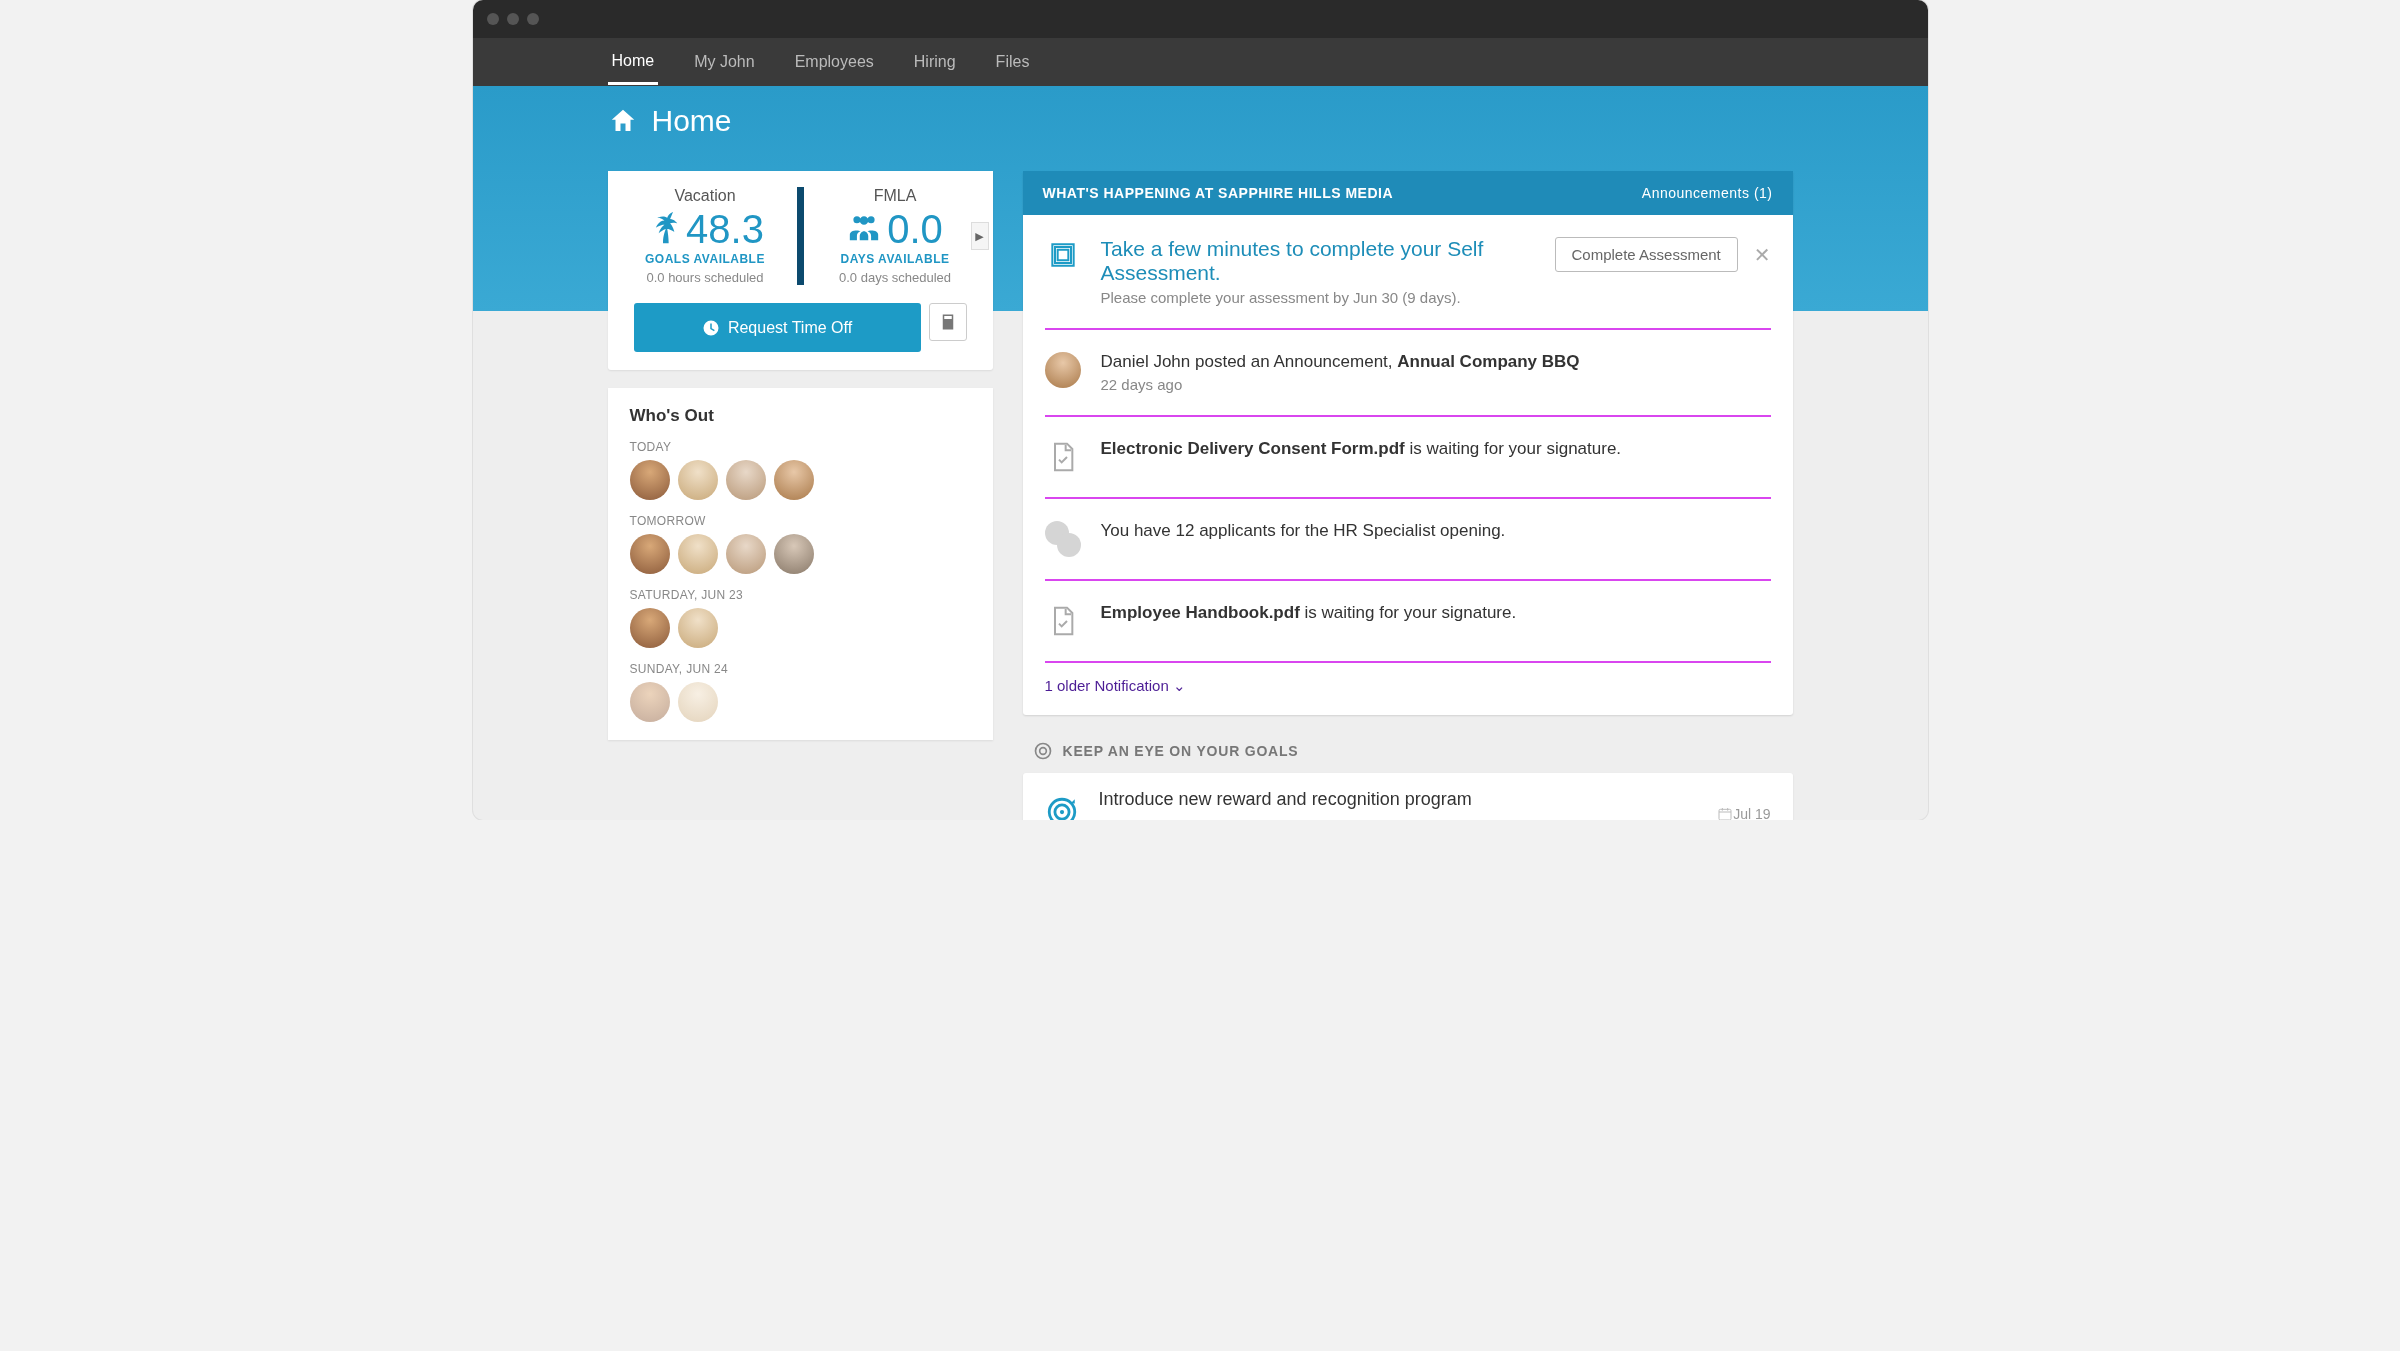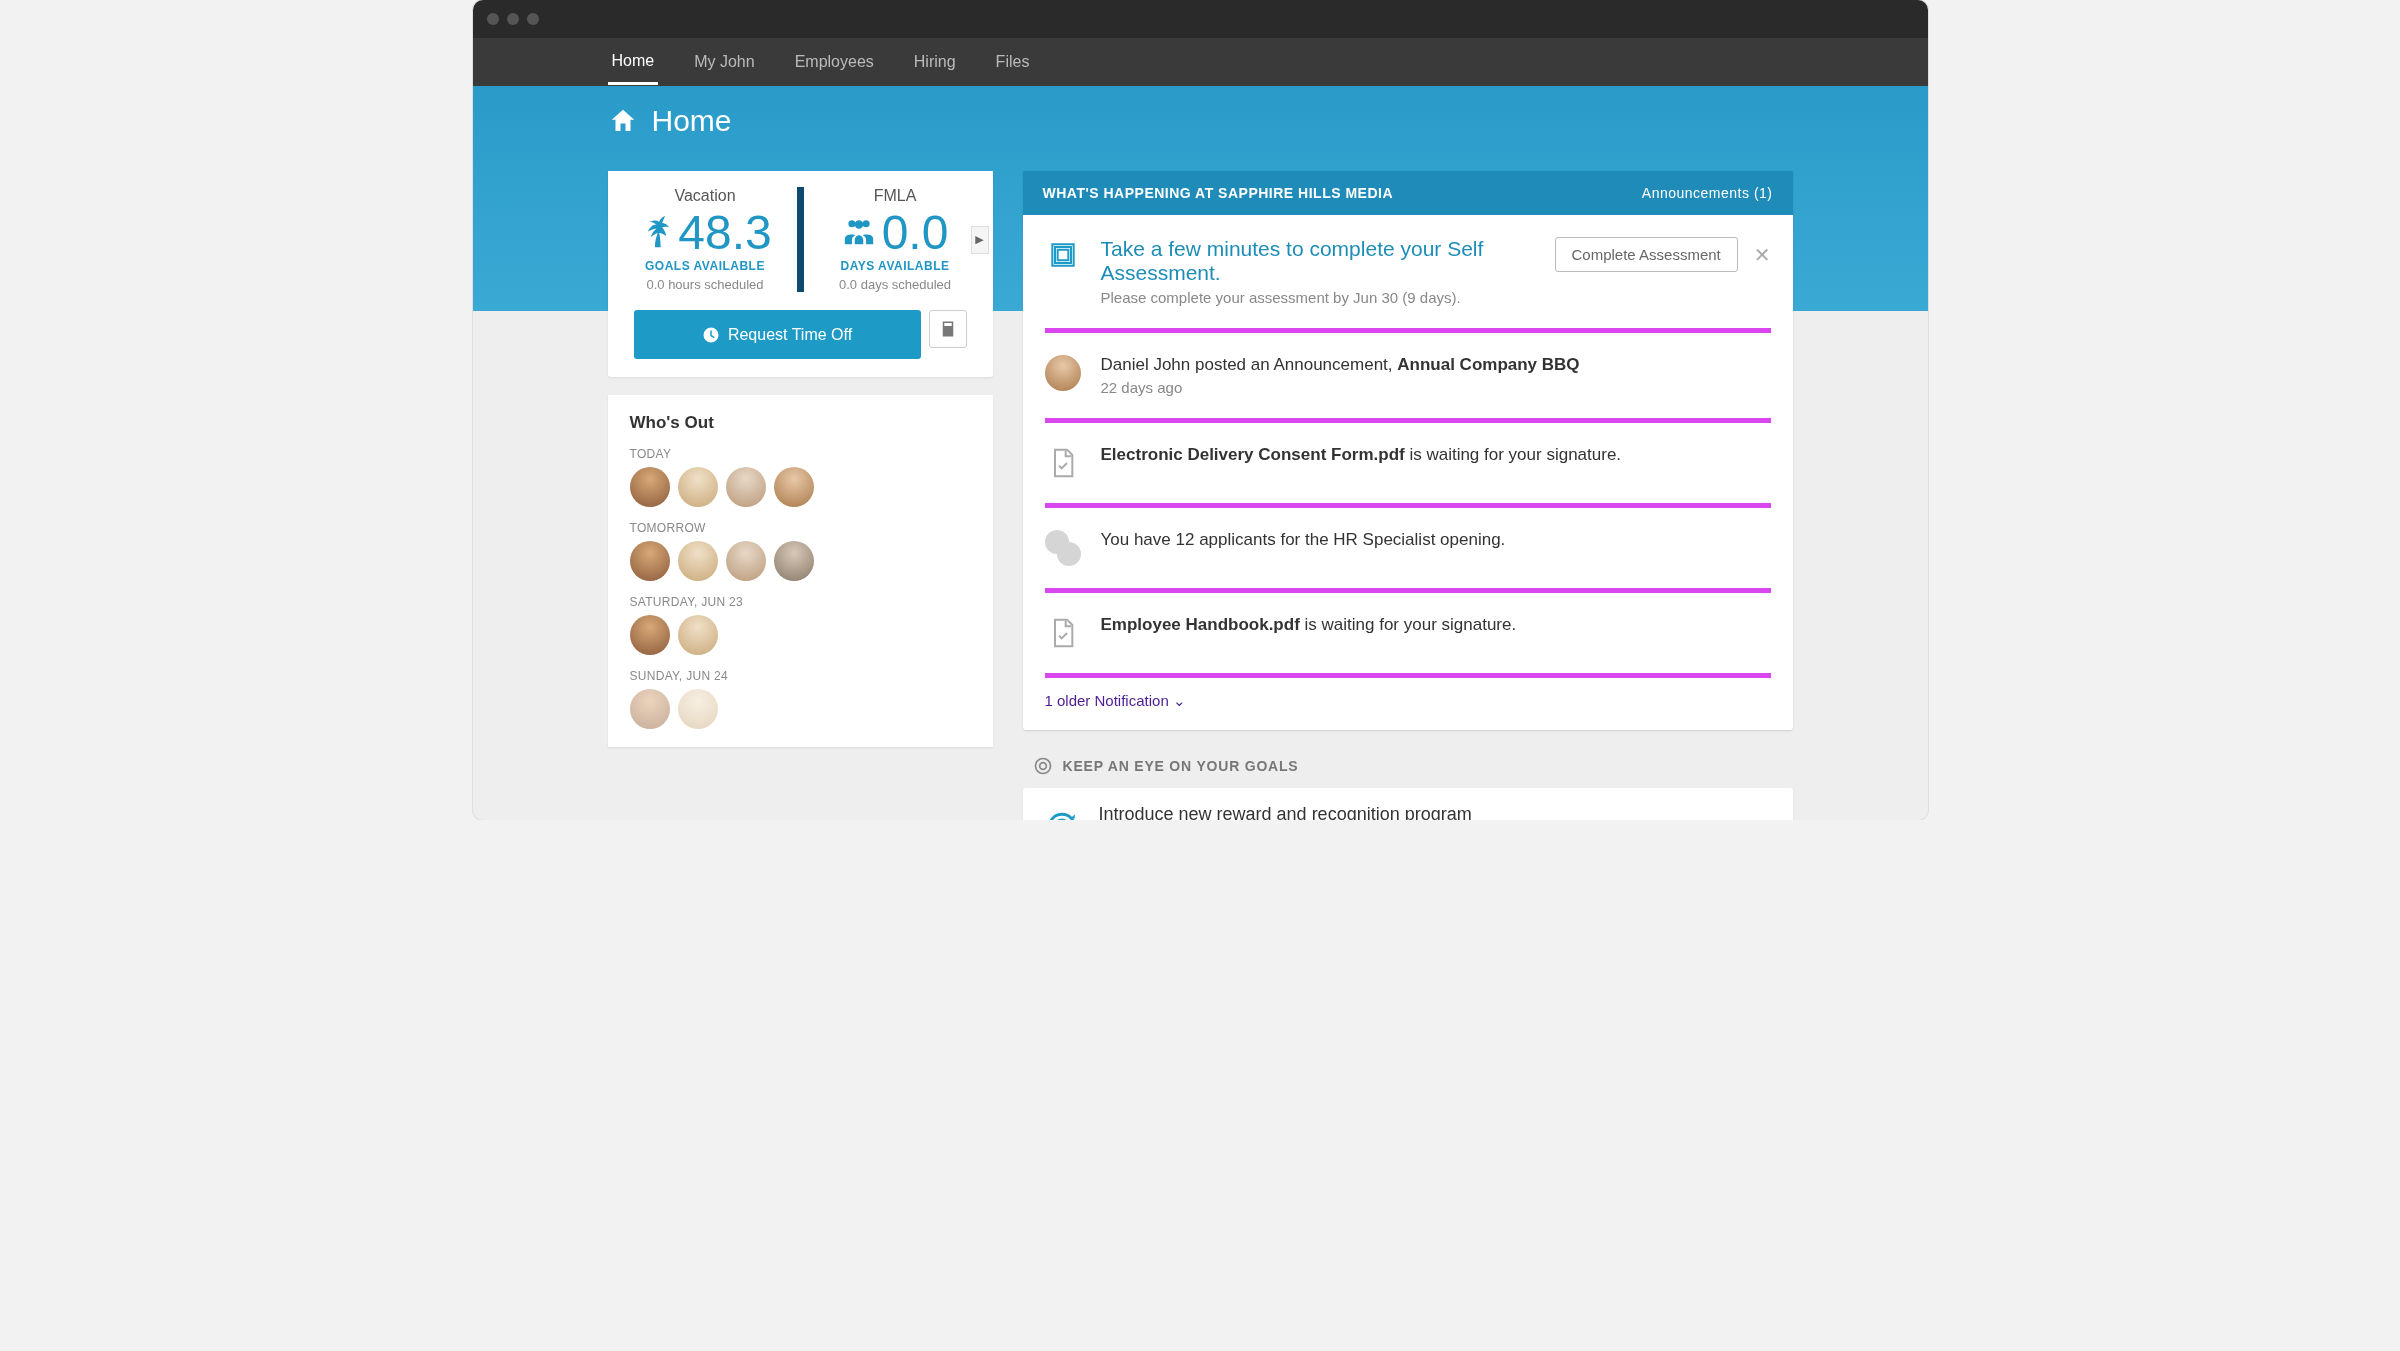--- a/index.html
+++ b/index.html
@@ -23,21 +23,21 @@
 .profile-card { background:#1f8bb8; border-radius:3px 3px 0 0; display:flex; align-items:center; padding:16px 18px; gap:14px; }
 .avatar-lg { width:72px; height:72px; border-radius:50%; background:#d9b896; flex-shrink:0; background-image:radial-gradient(circle at 50% 35%, #e8c9a8 0%, #c99f7a 40%, #8b6a4a 100%);}
 .profile-name { color:#fff; font-size:24px; font-weight:500;}
 .profile-role { color:#cfe8f3; font-size:15px; margin-top:2px;}
 
 .pto-card { background:#fff; border-radius:0 0 3px 3px; padding:16px 6px 18px; box-shadow:0 1px 2px rgba(0,0,0,.08);}
 .pto-row { display:flex; position:relative; }
 .pto-col { flex:1; text-align:center; position:relative;}
 .pto-col + .pto-col { border-left:7px solid #0c4a6e; }
 .pto-label { color:#555; font-size:16px; margin-bottom:4px;}
-.pto-val { color:#2096c4; font-size:48px; font-weight:400; display:inline-flex; align-items:center; gap:6px; line-height:1;}
+.pto-val { color:#2096c4; font-size:40px; font-weight:400; display:inline-flex; align-items:center; gap:6px; line-height:1;}
 .pto-val svg { width:34px; height:34px; fill:#2096c4;}
 .pto-sub { color:#2096c4; font-size:12px; letter-spacing:.5px; font-weight:600; margin-top:2px;}
 .pto-sched { color:#888; font-size:13px; margin-top:4px;}
 .pto-arrow { position:absolute; right:-2px; top:50%; transform:translateY(-50%); width:18px; height:28px; background:#f5f5f5; border:1px solid #ddd; display:flex; align-items:center; justify-content:center; font-size:11px; color:#666; cursor:pointer;}
 
 .btn-row { display:flex; gap:8px; padding:18px 20px 0;}
 .btn-primary { flex:1; background:#1d9bc6; color:#fff; border:none; border-radius:3px; height:49px; font-size:16px; display:flex; align-items:center; justify-content:center; gap:8px; cursor:pointer;}
 .btn-primary svg{width:18px;height:18px;fill:#fff;}
 .btn-icon { width:38px; height:38px; border:1px solid #ccc; border-radius:3px; background:#fff; display:flex; align-items:center; justify-content:center; cursor:pointer;}
 .btn-icon svg{width:18px;height:18px;fill:#777;}
@@ -53,21 +53,21 @@
 .av4{background:radial-gradient(circle at 50% 30%,#e8c8a8,#a87848);}
 .av5{background:radial-gradient(circle at 50% 30%,#d8c8b8,#887868);}
 
 .right-col { flex:1; }
 .happen-card { background:#fff; border-radius:3px; box-shadow:0 1px 2px rgba(0,0,0,.12);}
 .happen-head { background:#1f8bb8; color:#fff; padding:14px 20px; display:flex; justify-content:space-between; font-size:14px; letter-spacing:.5px;}
 .happen-head .left{font-weight:600;}
 .announce-link{color:#fff; cursor:pointer;}
 
 .feed { padding:0 22px;}
-.feed-item { display:flex; align-items:flex-start; gap:20px; padding:22px 0; border-bottom:5px solid #d946ef;}
+.feed-item { display:flex; align-items:flex-start; gap:20px; padding:22px 0; border-bottom:2px solid #d946ef;}
 .feed-item:last-of-type{border-bottom:none;}
 .feed-icon { width:36px; height:36px; flex-shrink:0; display:flex; align-items:center; justify-content:center;}
 .feed-icon svg{width:32px;height:32px;fill:#aaa;}
 .feed-icon.blue svg{fill:#1d9bc6;}
 .feed-body { flex:1; font-size:17px; color:#333;}
 .feed-title{color:#1d8db8; font-size:21px; font-weight:400;}
 .feed-sub{color:#888; font-size:15px; margin-top:4px;}
 .feed-action { margin-left:auto; display:flex; align-items:center; gap:16px;}
 .btn-outline { border:1px solid #bbb; background:#fff; color:#666; padding:8px 16px; border-radius:3px; font-size:15px; cursor:pointer;}
 .close-x { color:#aaa; font-size:20px; cursor:pointer;}

